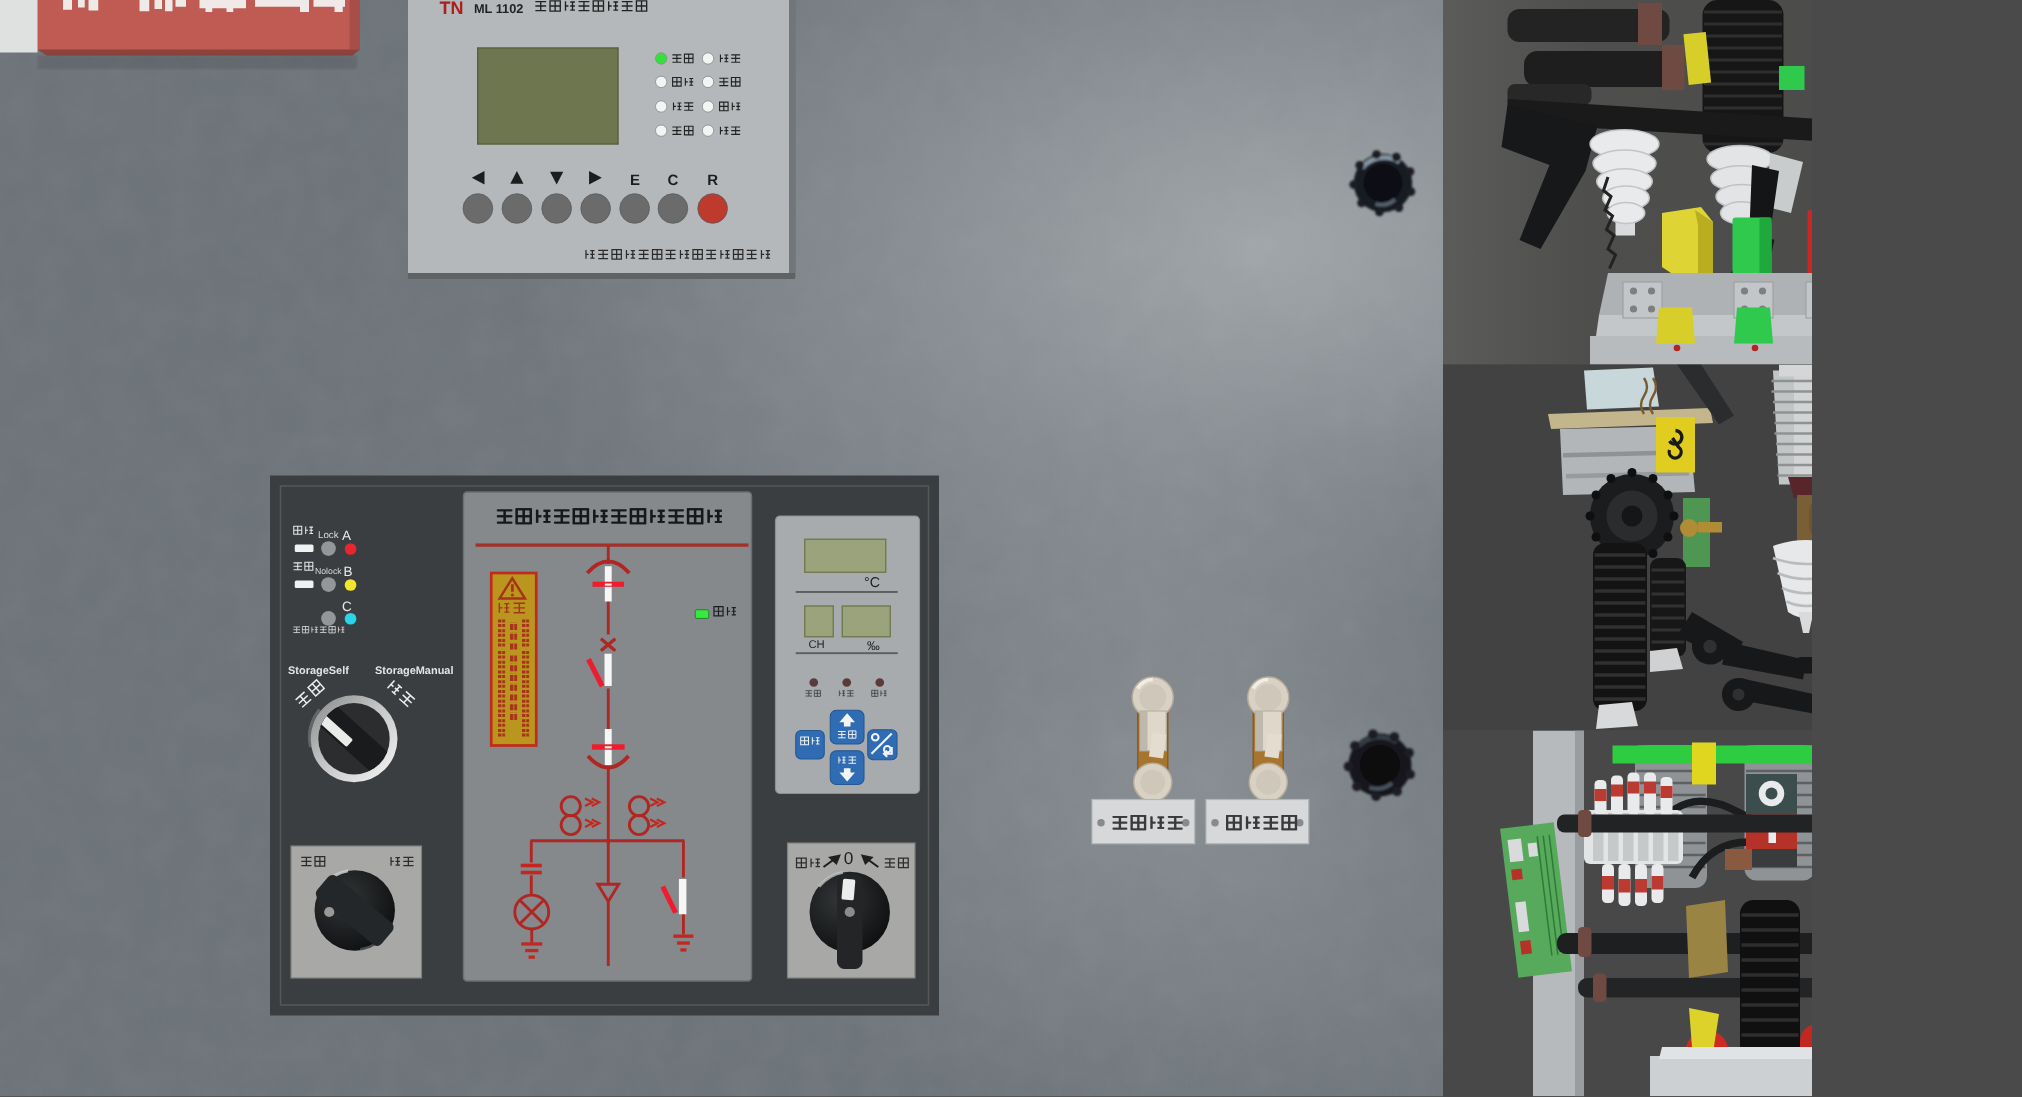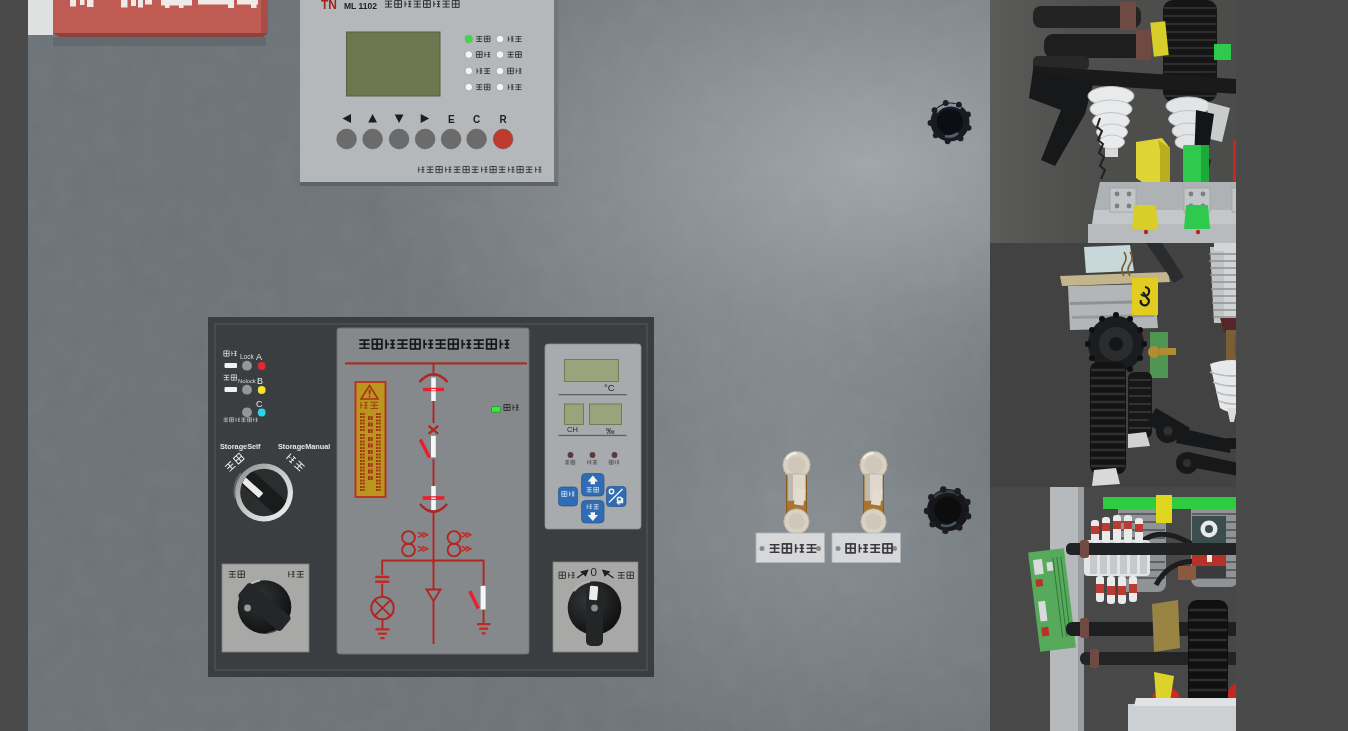--- a/index.html
+++ b/index.html
@@ -1,16 +1,16 @@
 <!DOCTYPE html>
 <html><head>
 <meta charset="utf-8">
 <style>
   html,body{margin:0;padding:0;background:#4a4a4a;}
-  #stage{position:relative;width:1208px;height:731px;overflow:hidden;font-family:"Liberation Sans",sans-serif;margin-left:28px;}
+  #stage{position:relative;width:1208px;height:731px;overflow:hidden;font-family:"Liberation Sans",sans-serif;}
   svg{position:absolute;left:0;top:0;}
   text{font-family:"Liberation Sans",sans-serif;}
 </style>
 </head>
 <body>
 <div id="stage">
 
 <div style="position:absolute;left:0;top:0;width:962px;height:731px;background:
  radial-gradient(ellipse 500px 300px at 845px 165px, rgba(163,168,172,0.95) 0%, rgba(150,156,160,0.5) 55%, rgba(150,156,160,0) 100%),
  radial-gradient(ellipse 320px 240px at 800px 520px, rgba(143,149,153,0.75) 0%, rgba(143,149,153,0) 100%),

